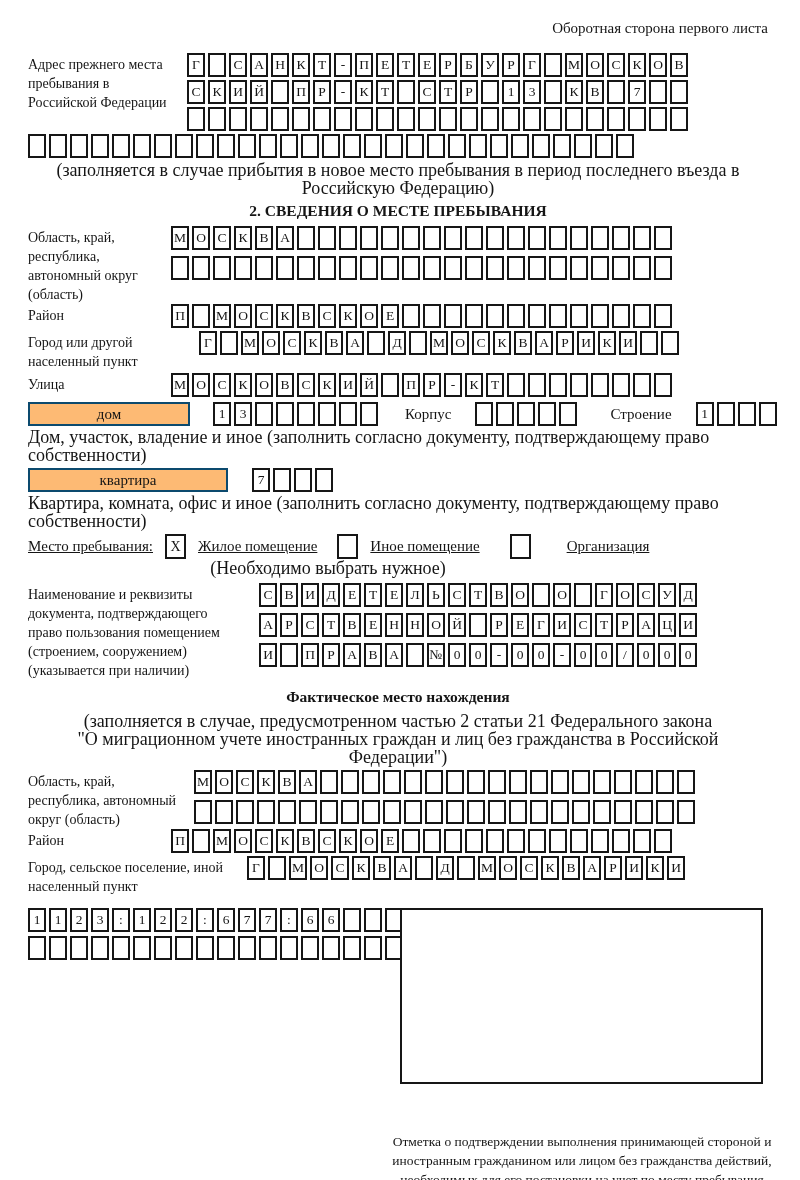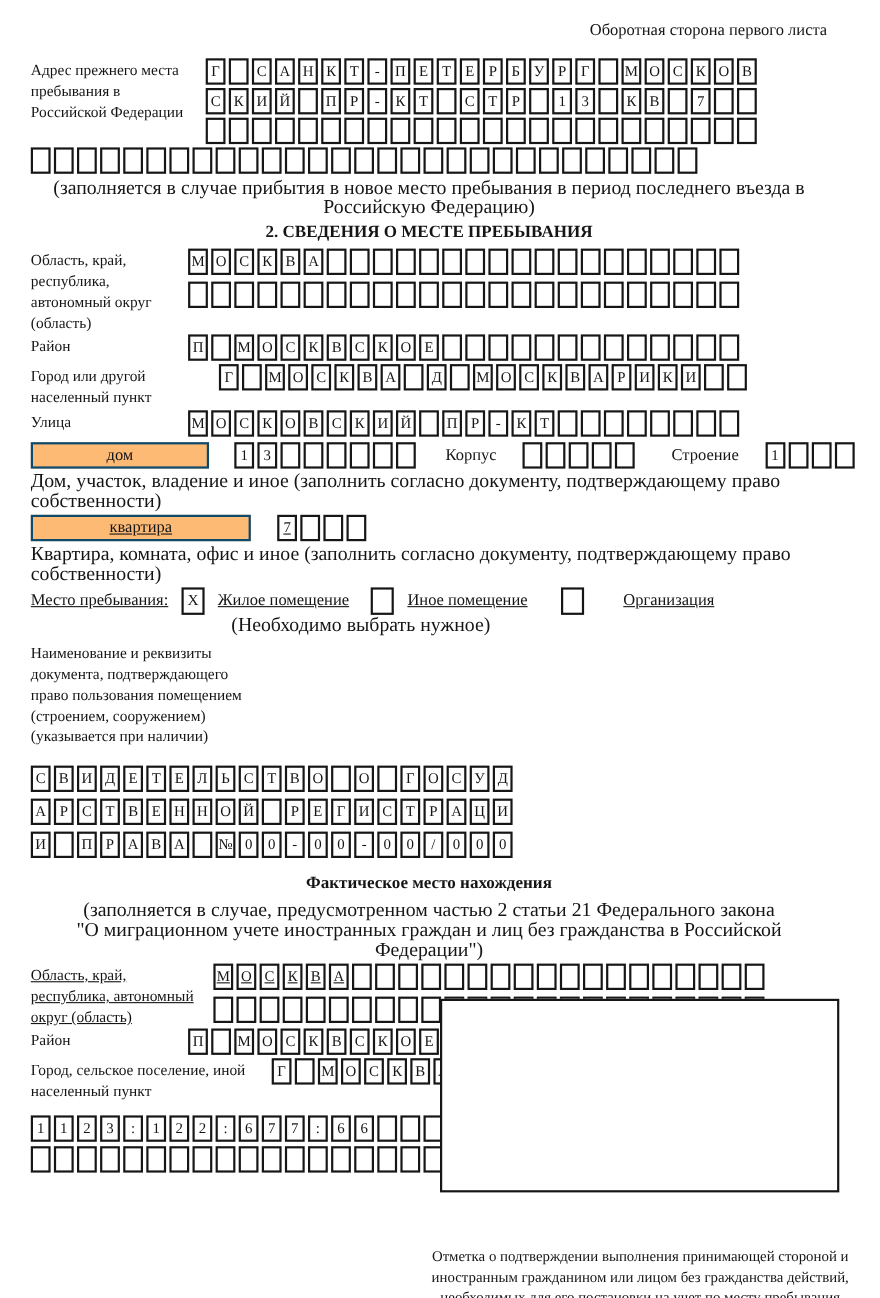--- a/index.html
+++ b/index.html
@@ -3,21 +3,21 @@
 <meta charset="utf-8">
 <style>
   * { box-sizing: border-box; }
   html,body { margin:0; padding:0; background:#fff; }
   .page {
     position: relative;
     width: 800px; height: 1180px;
     background: #fff;
     color: #151515;
     font-family: "Liberation Serif", "DejaVu Serif", serif;
-    padding: 20px 48px 0 28px;
+    padding: 20px 32px 0 28px;
     overflow: hidden;
   }
   .corner-note { text-align: right; font-size: 15px; margin-bottom: 16px; }
 
   .frow { display: flex; align-items: flex-start; gap: 16px; }
   .flabel { flex-shrink: 0; font-size: 14px; line-height: 19px; padding-top: 2px; }
 
   .boxrow { display: flex; margin-bottom: 3px; }
   .cell {
     width: 18px; height: 24px;
@@ -51,21 +51,21 @@
 
   .stamp-box {
     position: absolute; left: 400px; top: 908px;
     width: 363px; height: 176px;
     border: 2px solid #161616; background: #fff;
   }
   .stamp-caption {
     position: absolute; left: 383px; top: 1132px; width: 398px;
     text-align: center; font-size: 13.5px; line-height: 19px;
   }
-  .mt2 { margin-top: 2px; } .mt4 { margin-top: 4px; text-decoration: underline; } .mt6 { margin-top: 6px; flex-direction: column; }
+  .mt2 { margin-top: 2px; } .mt4 { margin-top: 4px; } .mt6 { margin-top: 6px; }
   .mb0 { margin-bottom: 0; }
 </style>
 </head>
 <body>
 
 <div class="page">
 
   <div class="corner-note">Оборотная сторона первого листа</div>
 
   <div class="frow">

